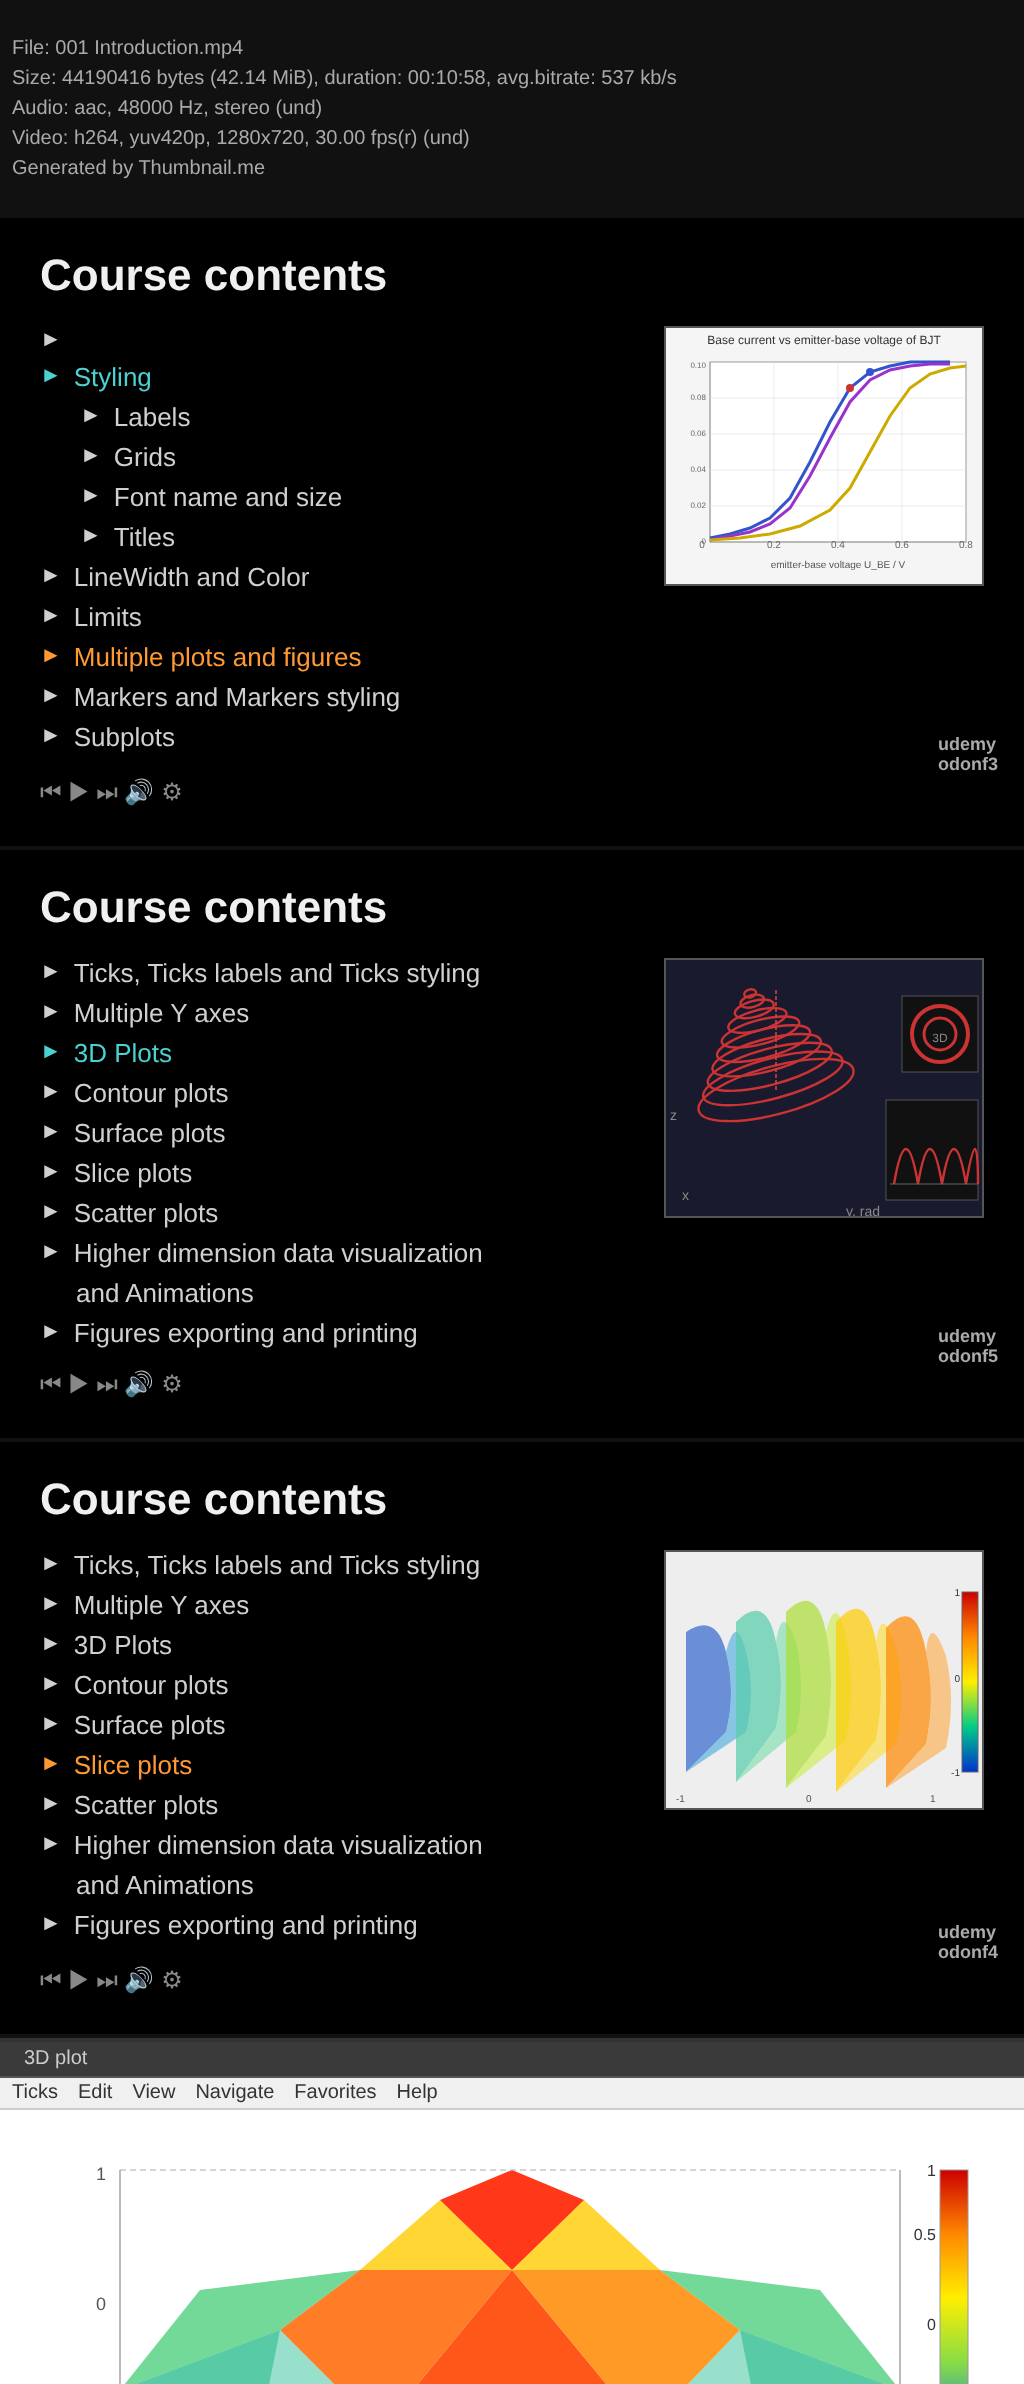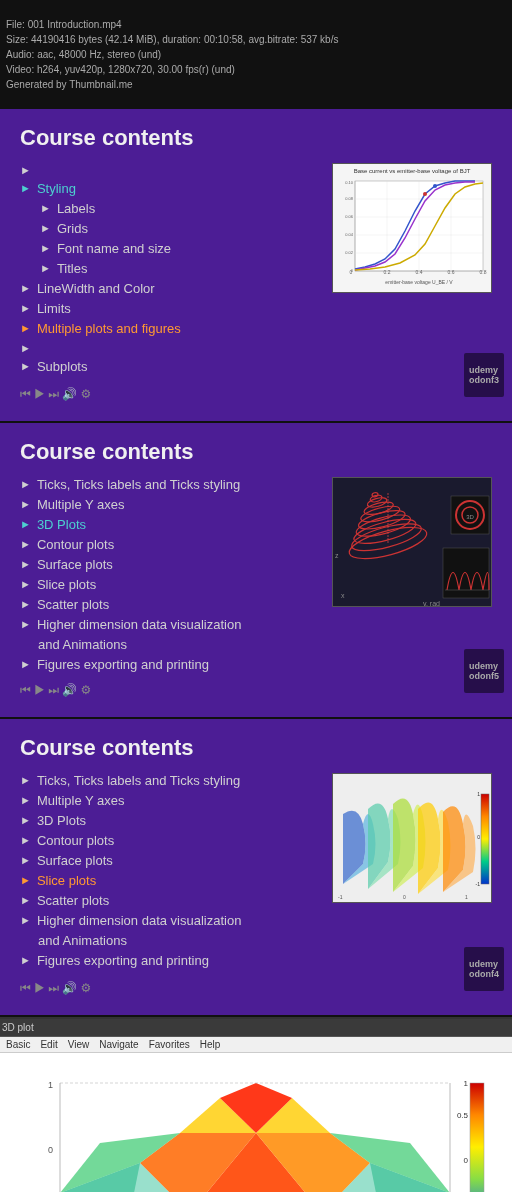--- a/index.html
+++ b/index.html
@@ -15,21 +15,21 @@
     .info-bar {
       background: #111;
       color: #aaa;
       font-size: 10px;
       padding: 17px 6px;
       line-height: 1.5;
     }
 
     
     .course-section {
-      background: #4c1d95;
+      background: #000000;
       padding: 16px 20px 20px 20px;
       position: relative;
       margin-bottom: 0;
     }
 
     .section-title {
       font-size: 22px;
       font-weight: bold;
       color: #f0f0f0;
       margin-bottom: 12px;
@@ -148,21 +148,21 @@
     
     .plot-window {
       background: #2a2a2a;
       border-top: 2px solid #333;
     }
 
     .plot-window-titlebar {
       background: #3a3a3a;
       display: flex;
       align-items: flex-start;
-      padding: 3px 2px;
+      padding: 3px 12px;
       font-size: 10px;
       color: #ccc;
       border-bottom: 1px solid #555;
     }
 
     .plot-window-menu {
       background: #f0f0f0;
       display: flex;
       align-items: center;
       padding: 2px 6px;
@@ -236,20 +236,21 @@
       <div class="list-item">
         <span class="arrow">►</span>
         <span>Limits</span>
       </div>
       <div class="list-item highlighted">
         <span class="arrow">►</span>
         <span>Multiple plots and figures</span>
       </div>
       <div class="list-item">
         <span class="arrow">►</span>
+        <span>Markers and Markers styling</span>
       </div>
       <div class="list-item">
         <span class="arrow">►</span>
         <span>Subplots</span>
       </div>
     </div>
 
     <div class="chart-bjt thumb">
       <div class="chart-bjt-title">Base current vs emitter-base voltage of BJT</div>
       <svg width="155" height="112" viewBox="0 0 155 112">
@@ -487,21 +488,21 @@
   <div class="udemy-badge">udemy<br><span>odonf4</span></div>
 </div>
 
 <div class="section-separator"></div>
 
 <div class="plot-window">
   <div class="plot-window-titlebar">
     <span>3D plot</span>
   </div>
   <div class="plot-window-menu">
-    <span style="cursor:pointer;">Basic</span>
+    <span style="cursor:pointer;">Ticks</span>
     <span style="cursor:pointer;">Edit</span>
     <span style="cursor:pointer;">View</span>
     <span style="cursor:pointer;">Navigate</span>
     <span style="cursor:pointer;">Favorites</span>
     <span style="cursor:pointer;">Help</span>
   </div>
   <div class="plot-canvas">
     <svg width="512" height="240" viewBox="0 0 512 240">
       <rect width="512" height="240" fill="white"></rect>
 

